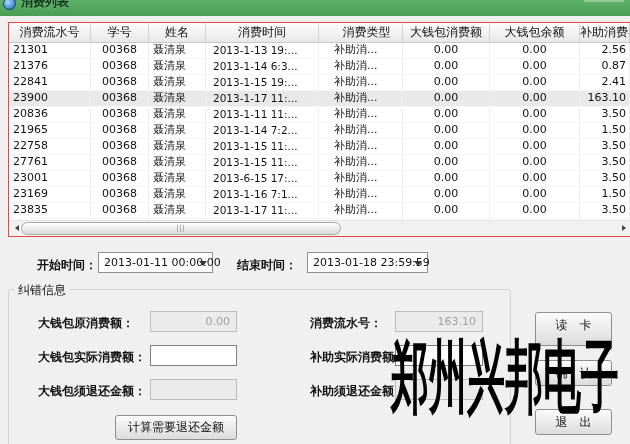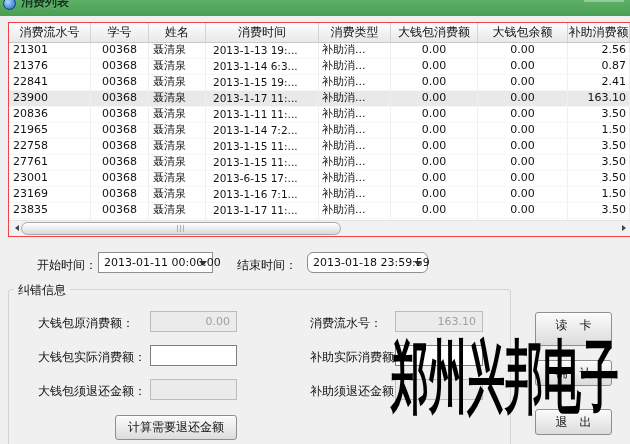--- a/index.html
+++ b/index.html
@@ -23,38 +23,38 @@
   .tbody{position:absolute;left:0;top:20px;right:0;bottom:15px;display:flex;flex-direction:column;overflow:hidden;}
   .tr{display:flex;height:15px;flex-shrink:0;border-bottom:1px solid #f6f6f6;}
   .tr.selected{background:#e9e9e9;}
   .tr.filler{flex:1;border-bottom:none;}
   .td{box-sizing:border-box;border-right:1px solid #efefef;font-size:11px;line-height:14px;
       white-space:nowrap;overflow:hidden;flex-shrink:0;}
   .c0{width:82px;} .td.c0{padding-left:4px;}
   .c1{width:58px;} .td.c1{text-align:center;}
   .c2{width:57px;} .td.c2{padding-left:4px;}
   .c3{width:113px;} .td.c3{padding-left:7px;font-size:10.5px;}
-  .c4{width:72px;} .td.c4{padding-left:3px;}
+  .c4{width:72px;margin-left:12px;} .td.c4{padding-left:3px;}
   .c5{width:87px;} .td.c5{text-align:center;}
   .c6{width:90px;} .td.c6{text-align:center;}
   .c7{width:62px;flex:1;} .td.c7{text-align:right;padding-right:3px;}
   
   .hscroll{position:absolute;left:0;bottom:0;right:0;height:15px;background:#f1f1f1;
            border-top:1px solid #e3e3e3;}
   .sb-btn{position:absolute;top:1px;width:13px;height:13px;}
   .sb-left{left:0;} .sb-right{right:0;}
   .arr{position:absolute;top:3px;width:0;height:0;border:3px solid transparent;}
   .arr-l{left:3px;border-right:4px solid #444;}
   .arr-r{left:5px;border-left:4px solid #444;}
   .sb-thumb{position:absolute;left:12px;top:1px;width:318px;height:11px;border:1px solid #a8a8a8;
             border-radius:7px;background:linear-gradient(#ffffff,#d9d9d9);}
   .sb-grip{position:absolute;left:50%;top:2px;transform:translateX(-50%);width:8px;height:7px;
            background:repeating-linear-gradient(90deg,#b0b0b0 0 1px,transparent 1px 3px);}
   
-  .flabel{position:absolute;font-size:12px;white-space:nowrap;}
+  .flabel{position:absolute;font-size:12px;white-space:nowrap;font-weight:bold;}
   .combo{position:absolute;box-sizing:border-box;height:21px;background:#fff;border:1px solid #8f8f8f;
          font-size:11px;line-height:19px;padding-left:5px;white-space:nowrap;}
   .combo-arrow{position:absolute;right:5px;top:8px;width:0;height:0;border:4px solid transparent;
                border-top:5px solid #333;}
   
   .groupbox{position:absolute;left:8px;top:289px;width:503px;height:165px;border:1px solid #d2d2d2;
             border-radius:3px;box-sizing:border-box;}
   .group-label{position:absolute;left:14px;top:282px;background:#f0f0f0;padding:0 4px;font-size:12px;}
   .field{position:absolute;box-sizing:border-box;height:21px;font-size:11px;padding:0 6px;
          font-family:"DejaVu Sans",sans-serif;outline:none;}
@@ -230,21 +230,21 @@
       </div>
     </div>
   </div>
 
   <div class="flabel" style="left:37px;top:257px;">开始时间：</div>
   <div class="combo" style="left:98px;top:252px;width:115px;">
     <span>2013-01-11 00:00:00</span>
     <div class="combo-arrow"></div>
   </div>
   <div class="flabel" style="left:237px;top:257px;">结束时间：</div>
-  <div class="combo" style="left:307px;top:252px;width:121px;border-radius:6px;">
+  <div class="combo" style="left:307px;top:252px;width:121px;">
     <span>2013-01-18 23:59:59</span>
     <div class="combo-arrow"></div>
   </div>
 
   <div class="groupbox"></div>
   <div class="group-label">纠错信息</div>
 
   <div class="flabel" style="left:38px;top:315px;">大钱包原消费额：</div>
   <input class="field disabled" style="left: 150px; top: 311px; width: 87px;" readonly="" value="0.00">
 

